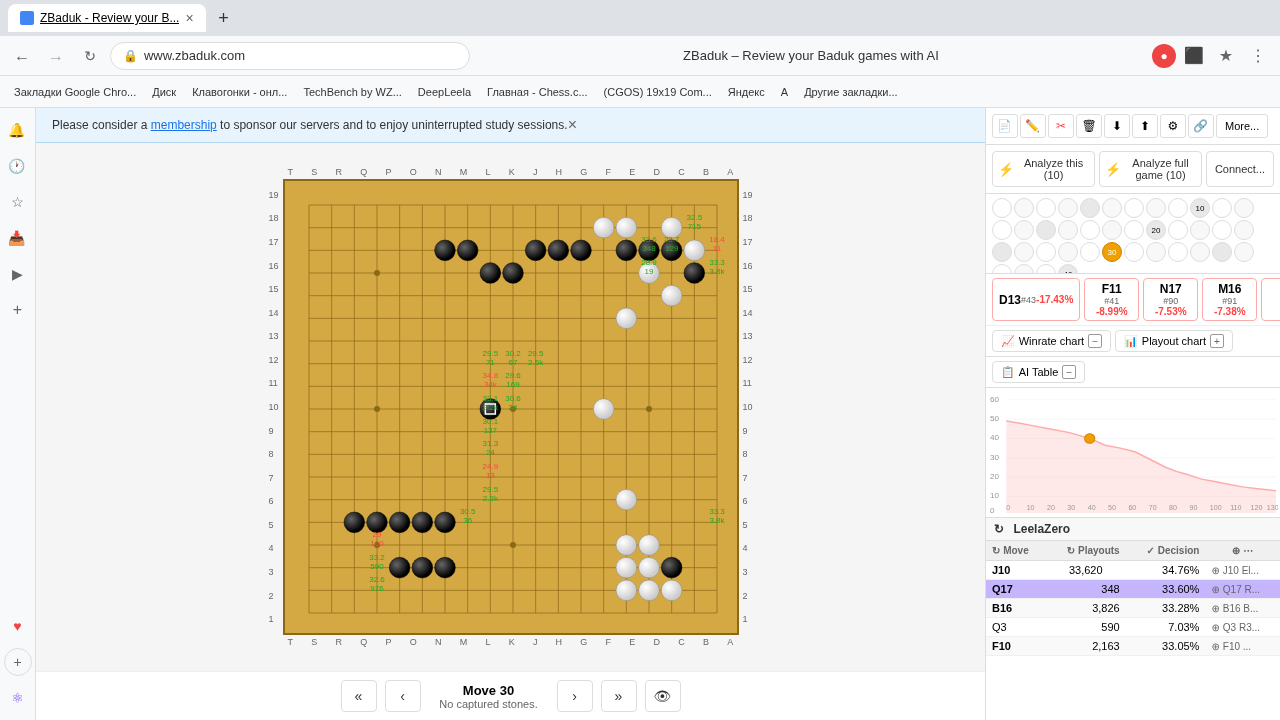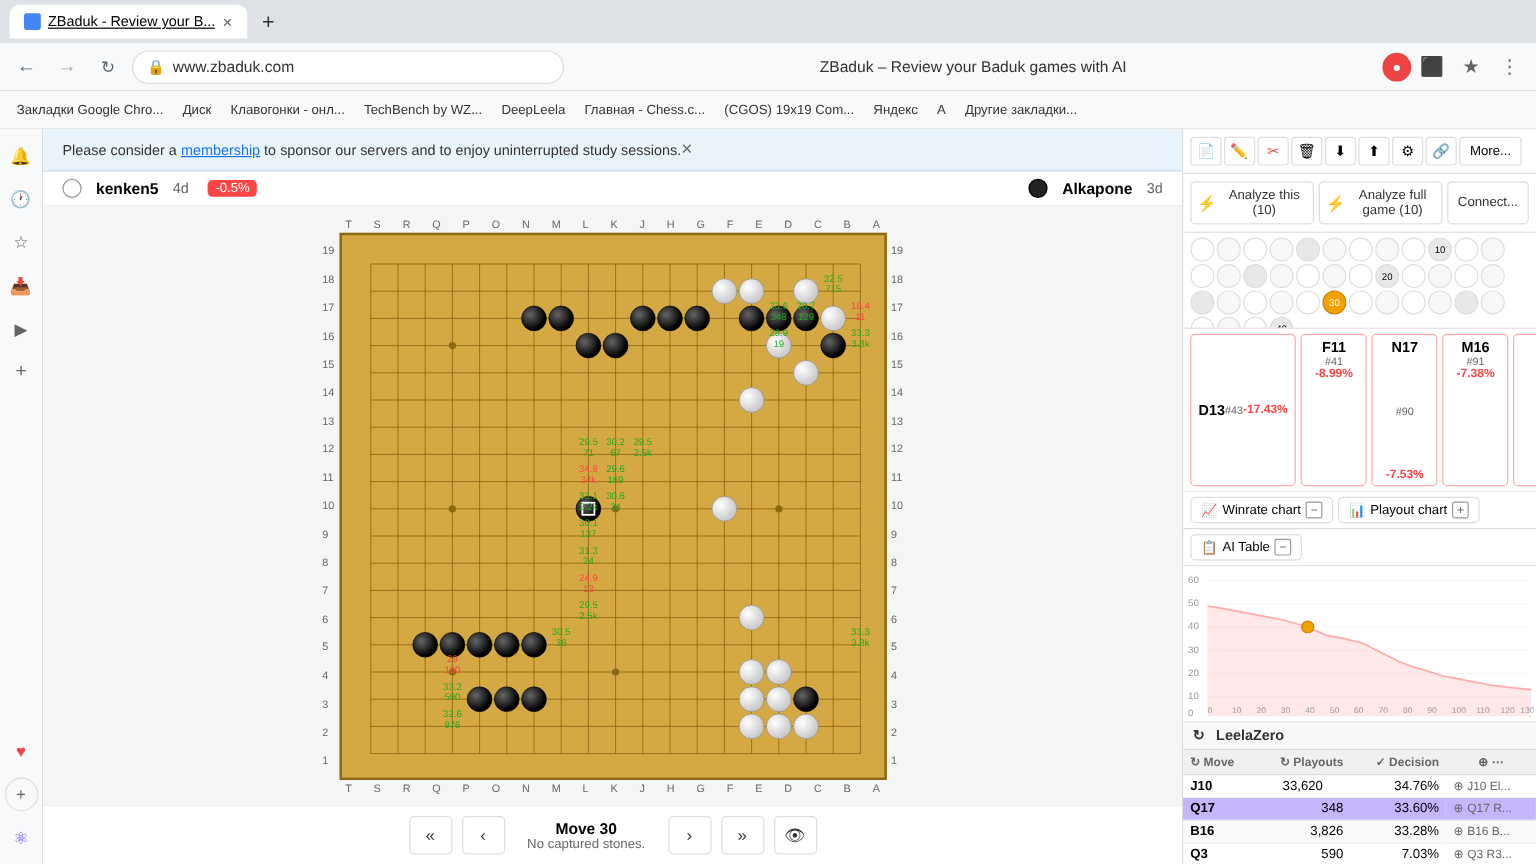--- a/index.html
+++ b/index.html
@@ -66,30 +66,20 @@
 
   <div style="flex:1;display:flex;flex-direction:column;background:#f5f5f5;">
 
     <div style="background:#e8f4fd;border-bottom:1px solid #b3d7f0;padding:8px 16px;display:flex;align-items:center;justify-content:flex-start;font-size:12px;color:#333;">
       <span>
         <span>Please consider a </span><a href="#" style="color:#1a73e8;">membership</a><span> to sponsor our servers and to enjoy uninterrupted study sessions.</span>
       </span>
       <span style="cursor:pointer;color:#666;font-size:16px;">×</span>
     </div>
 
-    <div style="display:flex;align-items:center;padding:6px 16px;border-bottom:1px solid #eee;gap:12px;background:white;">
-      <div style="width:16px;height:16px;border-radius:50%;background:white;border:1px solid #999;"></div>
-      <span style="font-size:13px;font-weight:bold;">kenken5</span>
-      <span style="font-size:12px;color:#666;">4d</span>
-      <span style="background:#ff4444;color:white;border-radius:4px;padding:1px 6px;font-size:11px;margin-left:4px;">-0.5%</span>
-      <div style="flex:1;"></div>
-      <div style="width:16px;height:16px;border-radius:50%;background:#222;border:1px solid #000;"></div>
-      <span style="font-size:13px;font-weight:bold;">Alkapone</span>
-      <span style="font-size:12px;color:#666;">3d</span>
-    </div>
 
     <div style="flex:1;display:flex;flex-direction:column;align-items:center;justify-content:center;background:#f5f5f5;padding:8px;">
       <div style="position:relative;">
 
         <div style="display:flex;justify-content:space-around;font-size:9px;color:#666;padding:0 12px;margin-bottom:2px;">
           <span>T</span>
             <span>S</span>
             <span>R</span>
             <span>Q</span>
             <span>P</span>
@@ -412,21 +402,21 @@
     <div style="display: flex; flex-direction: row; align-items: center; padding: 3px 6px; border: 1px solid rgb(255, 170, 170); border-radius: 4px; min-width: 55px; cursor: pointer; background: white; flex-shrink: 0;">
           <span style="font-size:12px;font-weight:bold;">D13</span>
           <span style="font-size:9px;color:#666;">#43</span>
           <span style="font-size:10px;color:#f44;font-weight:bold;">-17.43%</span>
         </div>
         <div style="display: flex; flex-direction: column; align-items: center; padding: 3px 6px; border: 1px solid rgb(255, 170, 170); border-radius: 4px; min-width: 55px; cursor: pointer; background: white; flex-shrink: 0;">
           <span style="font-size:12px;font-weight:bold;">F11</span>
           <span style="font-size:9px;color:#666;">#41</span>
           <span style="font-size:10px;color:#f44;font-weight:bold;">-8.99%</span>
         </div>
-        <div style="display: flex; flex-direction: column; align-items: center; padding: 3px 6px; border: 1px solid rgb(255, 170, 170); border-radius: 4px; min-width: 55px; cursor: pointer; background: white; flex-shrink: 0; gap: 42px;">
+        <div style="display: flex; flex-direction: column; align-items: center; padding: 3px 6px; border: 1px solid rgb(255, 170, 170); border-radius: 4px; min-width: 55px; cursor: pointer; background: white; flex-shrink: 0;">
           <span style="font-size:12px;font-weight:bold;">N17</span>
           <span style="font-size:9px;color:#666;">#90</span>
           <span style="font-size:10px;color:#f44;font-weight:bold;">-7.53%</span>
         </div>
         <div style="display: flex; flex-direction: column; align-items: center; padding: 3px 6px; border: 1px solid rgb(255, 170, 170); border-radius: 4px; min-width: 55px; cursor: pointer; background: white; flex-shrink: 0;">
           <span style="font-size:12px;font-weight:bold;">M16</span>
           <span style="font-size:9px;color:#666;">#91</span>
           <span style="font-size:10px;color:#f44;font-weight:bold;">-7.38%</span>
         </div>
         <div style="display: flex; flex-direction: column; align-items: center; padding: 3px 6px; border: 1px solid rgb(255, 170, 170); border-radius: 4px; min-width: 55px; cursor: pointer; background: white; flex-shrink: 0;">
@@ -525,21 +515,21 @@
       <td style="padding:3px 6px;border-bottom:1px solid #f0f0f0;text-align:right;">33.60%</td>
       <td style="padding:3px 6px;border-bottom:1px solid #f0f0f0;font-size:10px;color:#666;"><span style="cursor:pointer;margin-right:3px;">⊕</span>Q17 R...</td>
     </tr>
               <tr style="background: rgb(249, 249, 249);">
       <td style="padding:3px 6px;border-bottom:1px solid #f0f0f0;font-weight:bold;">B16</td>
       <td style="padding:3px 6px;border-bottom:1px solid #f0f0f0;text-align:right;">3,826</td>
       <td style="padding:3px 6px;border-bottom:1px solid #f0f0f0;text-align:right;">33.28%</td>
       <td style="padding:3px 6px;border-bottom:1px solid #f0f0f0;font-size:10px;color:#666;"><span style="cursor:pointer;margin-right:3px;">⊕</span>B16 B...</td>
     </tr>
               <tr style="">
-      <td style="padding:3px 6px;border-bottom:1px solid #f0f0f0;font-weight:bold;">Q3</td>
+      <td style="padding:3px 6px;border-bottom:1px solid #f0f0f0;font-weight:normal;">Q3</td>
       <td style="padding:3px 6px;border-bottom:1px solid #f0f0f0;text-align:right;">590</td>
       <td style="padding:3px 6px;border-bottom:1px solid #f0f0f0;text-align:right;">7.03%</td>
       <td style="padding:3px 6px;border-bottom:1px solid #f0f0f0;font-size:10px;color:#666;"><span style="cursor:pointer;margin-right:3px;">⊕</span>Q3 R3...</td>
     </tr>
               <tr style="background: rgb(249, 249, 249);">
       <td style="padding:3px 6px;border-bottom:1px solid #f0f0f0;font-weight:bold;">F10</td>
       <td style="padding:3px 6px;border-bottom:1px solid #f0f0f0;text-align:right;">2,163</td>
       <td style="padding:3px 6px;border-bottom:1px solid #f0f0f0;text-align:right;">33.05%</td>
       <td style="padding:3px 6px;border-bottom:1px solid #f0f0f0;font-size:10px;color:#666;"><span style="cursor:pointer;margin-right:3px;">⊕</span>F10 ...</td>
     </tr>

